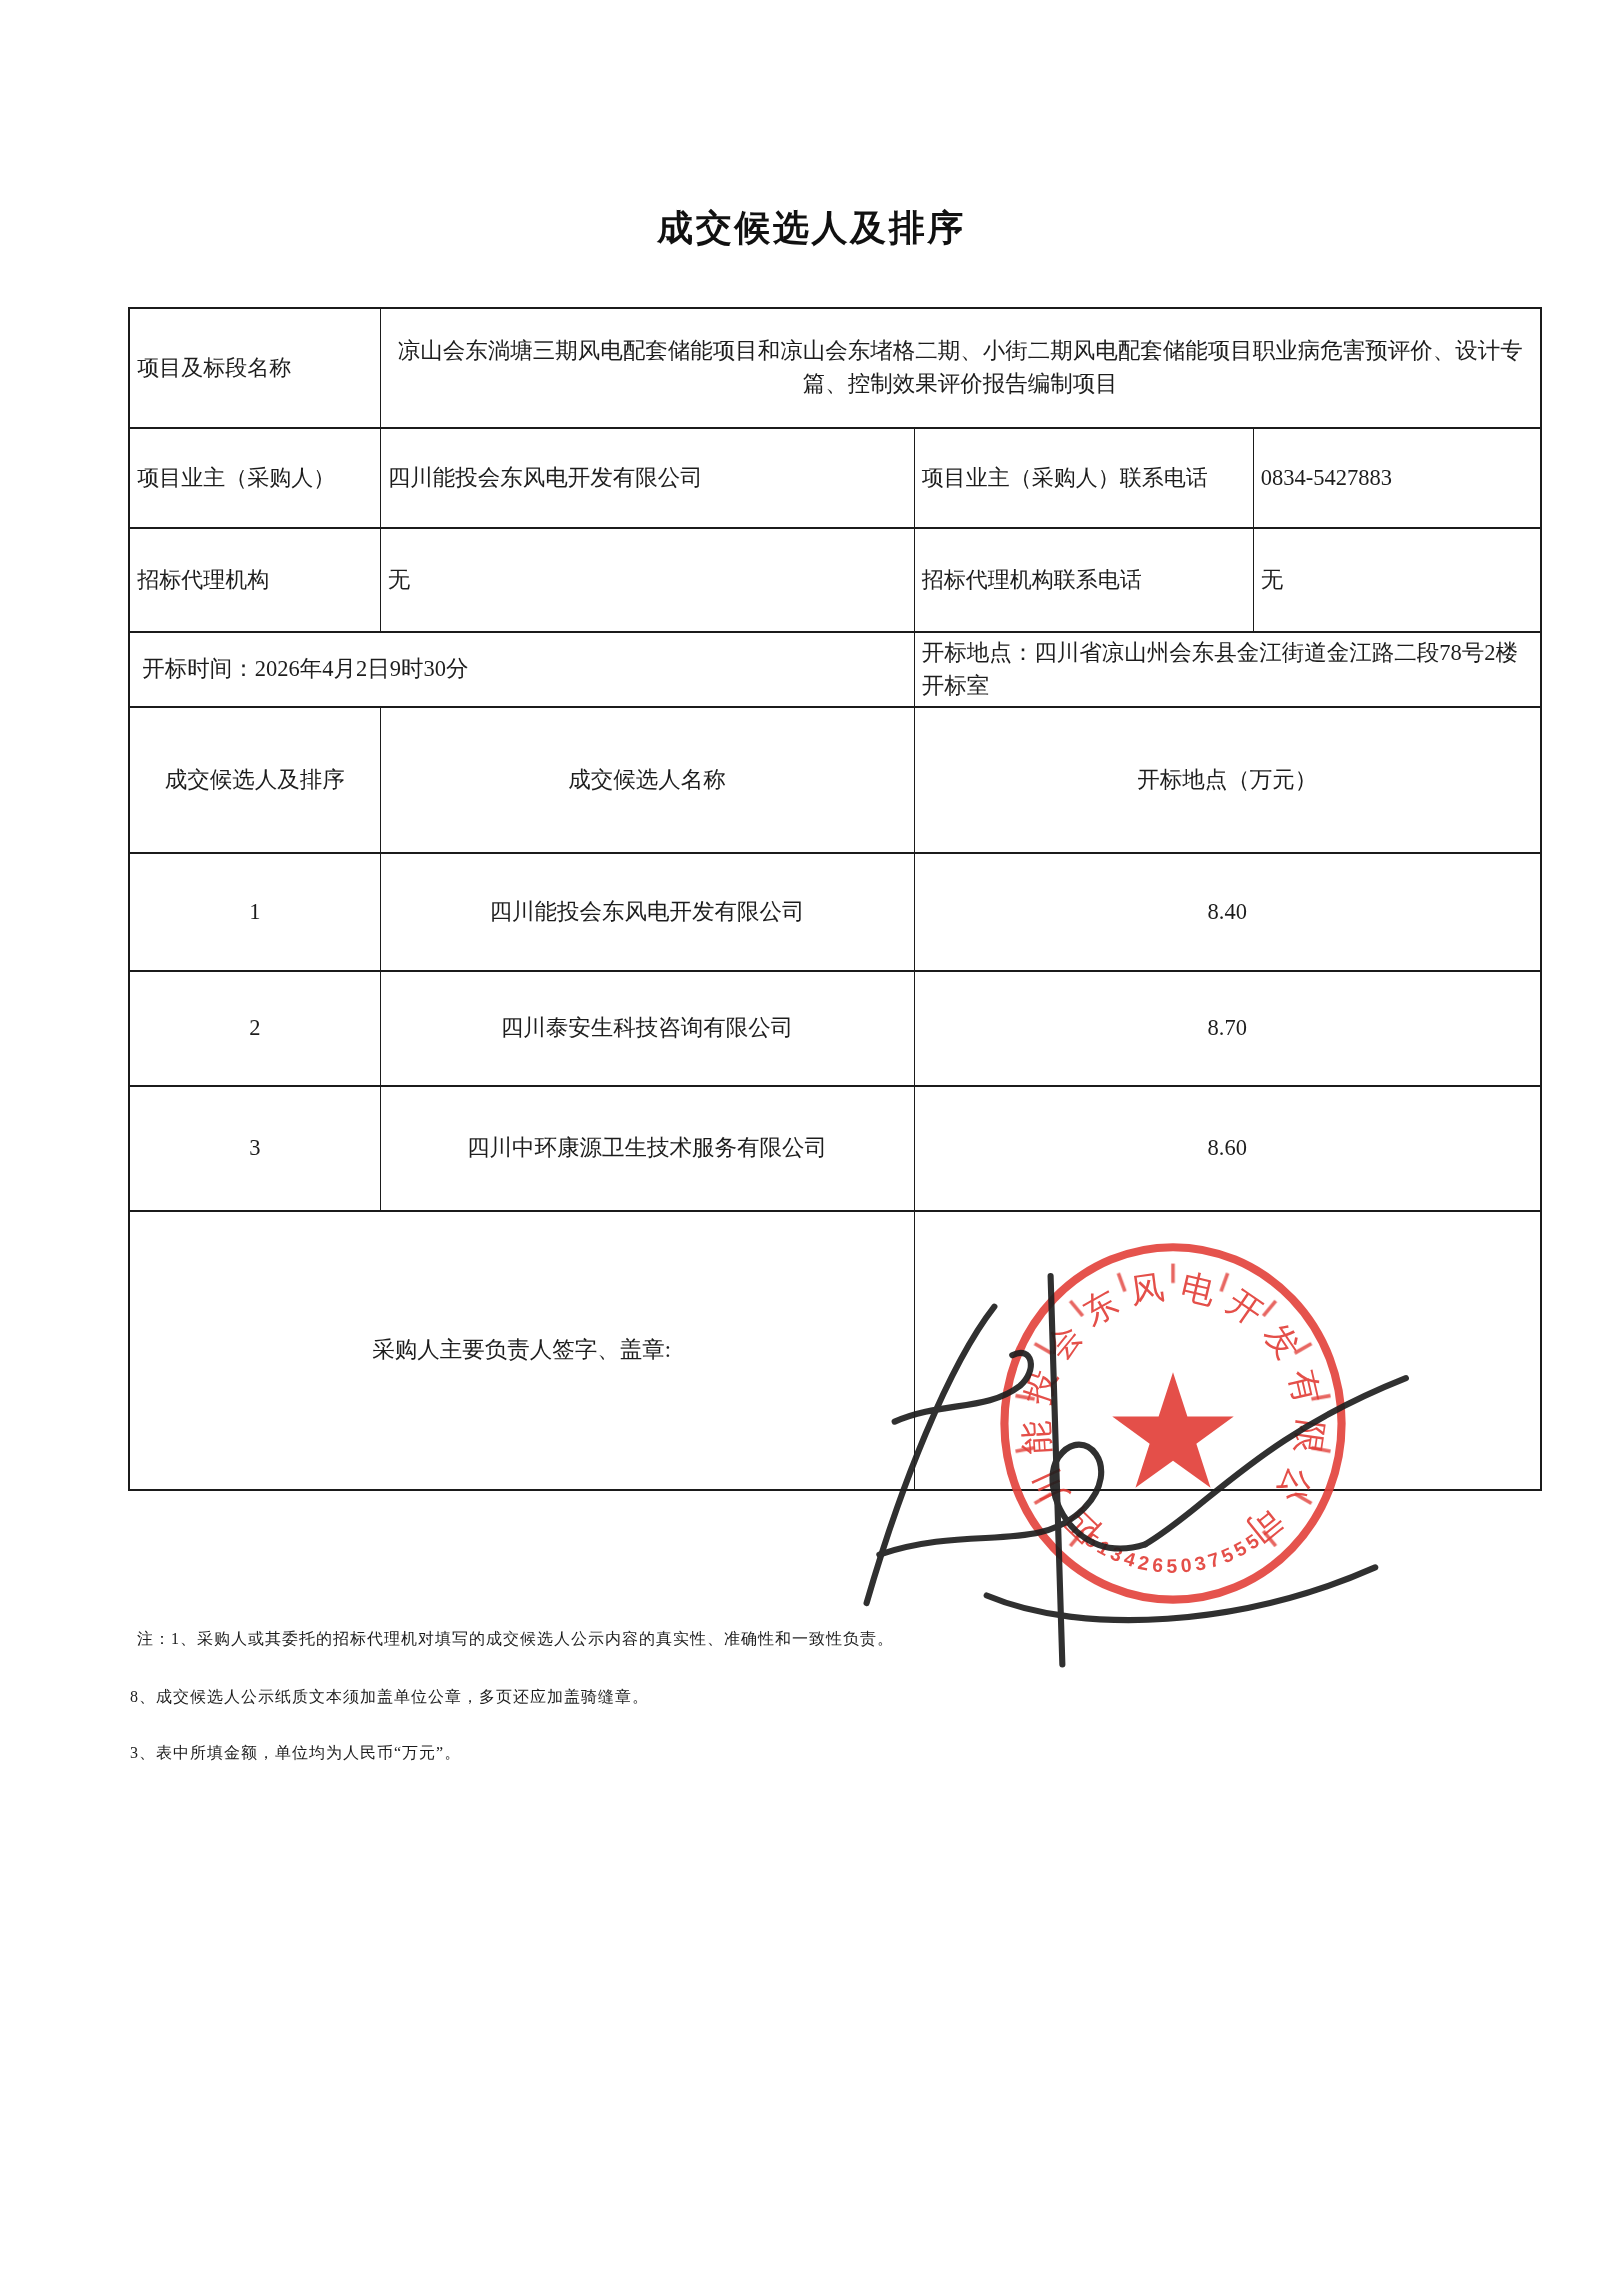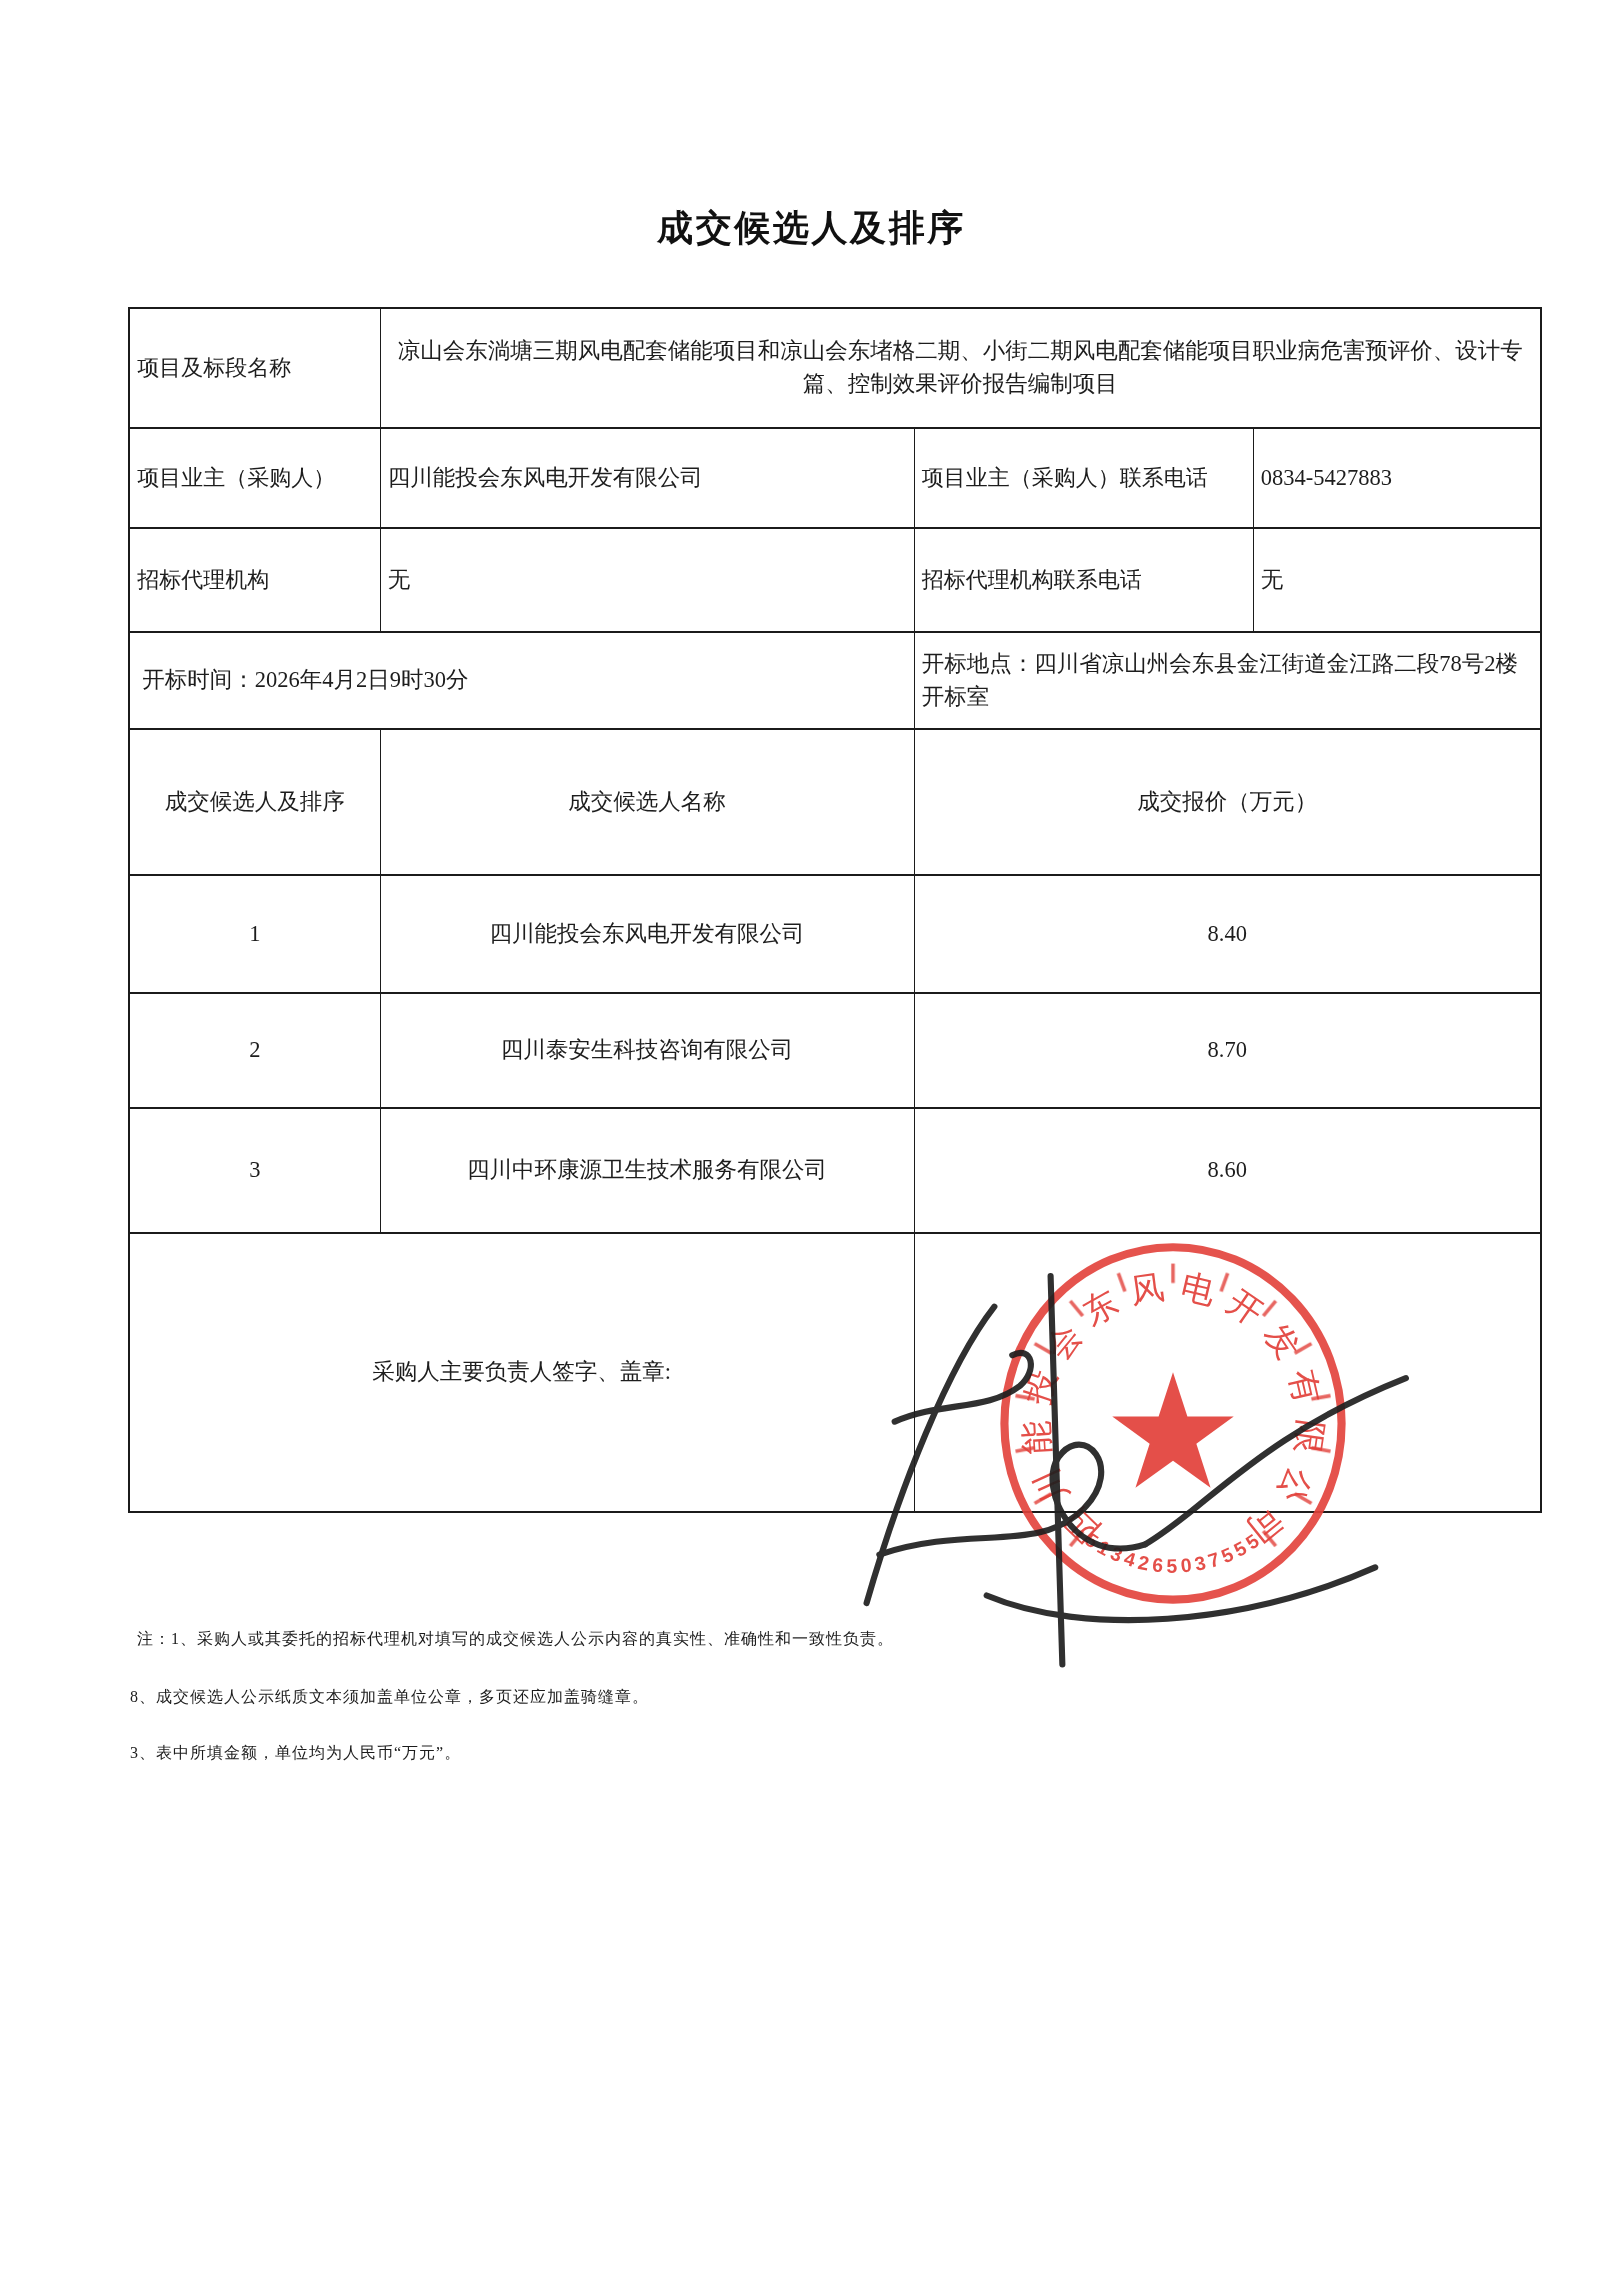--- a/index.html
+++ b/index.html
@@ -79,28 +79,28 @@
       <td class="val">四川能投会东风电开发有限公司</td>
       <td class="lbl">项目业主（采购人）联系电话</td>
       <td class="val">0834-5427883</td>
     </tr>
     <tr style="height:104px">
       <td class="lbl">招标代理机构</td>
       <td class="val">无</td>
       <td class="lbl">招标代理机构联系电话</td>
       <td class="val">无</td>
     </tr>
-    <tr style="height:97px">
+    <tr style="height:75px">
       <td class="val" colspan="2" style="padding-left:12.3px">开标时间：2026年4月2日9时30分</td>
       <td class="val" colspan="2">开标地点：四川省凉山州会东县金江街道金江路二段78号2楼开标室</td>
     </tr>
     <tr style="height:146px">
       <td class="ctr">成交候选人及排序</td>
       <td class="ctr">成交候选人名称</td>
-      <td class="ctr" colspan="2">成交报价（万元）</td>
+      <td class="ctr" colspan="2">开标地点（万元）</td>
     </tr>
     <tr style="height:118px">
       <td class="num">1</td>
       <td class="ctr">四川能投会东风电开发有限公司</td>
       <td class="num" colspan="2">8.40</td>
     </tr>
     <tr style="height:115px">
       <td class="num">2</td>
       <td class="ctr">四川泰安生科技咨询有限公司</td>
       <td class="num" colspan="2">8.70</td>

